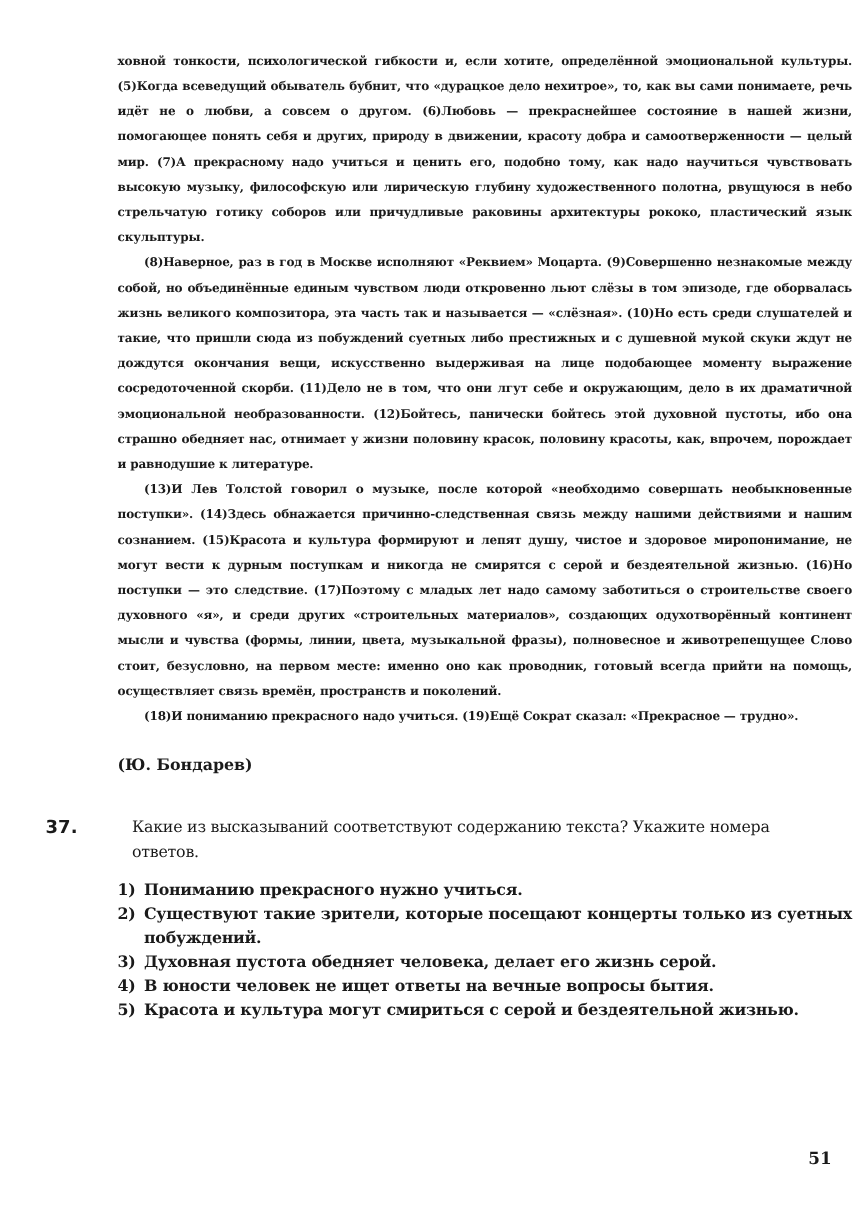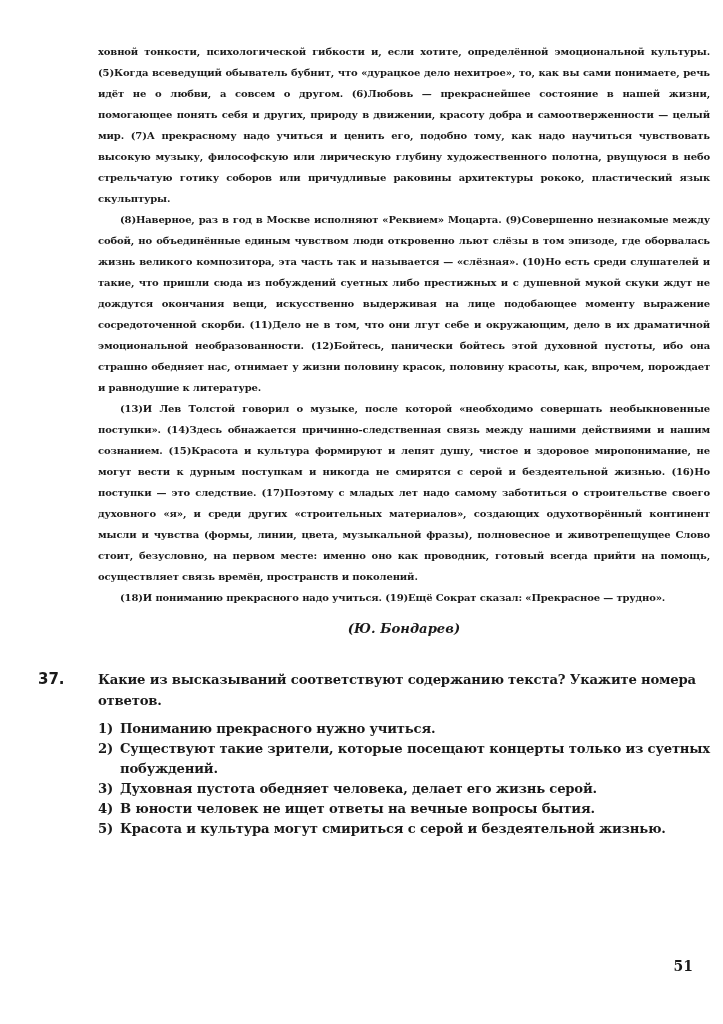--- a/index.html
+++ b/index.html
@@ -26,45 +26,44 @@
       font-size: 10px;
       line-height: 21px;
       text-align: justify;
       letter-spacing: -0.15px;
       font-weight: 700;
     }
     .para.indent {
       text-indent: 22px;
     }
     .author {
-      text-align: center;
-      font-style: italic;
+      text-align: left;
       font-weight: 700;
       font-size: 13.2px;
       line-height: 21px;
-      margin-top: 10px;
+      margin-top: 20px;
     }
     .task {
       position: relative;
       margin-top: 24px;
     }
     .task-number {
       position: absolute;
       left: -60px;
       top: 0;
       font-family: "DejaVu Sans", "Liberation Sans", sans-serif;
       font-weight: 700;
       font-size: 15px;
       line-height: 21px;
     }
     .task-question {
       font-size: 13.2px;
       line-height: 21px;
-      font-weight: 700;
-      margin: 0;
+      font-weight: 400;
+      margin: 12px;
       letter-spacing: -0.2px;
     }
     .options {
       list-style: none;
       margin: 8px 0 0 0;
       padding: 0;
     }
     .option {
       display: flex;
       font-size: 13.2px;

